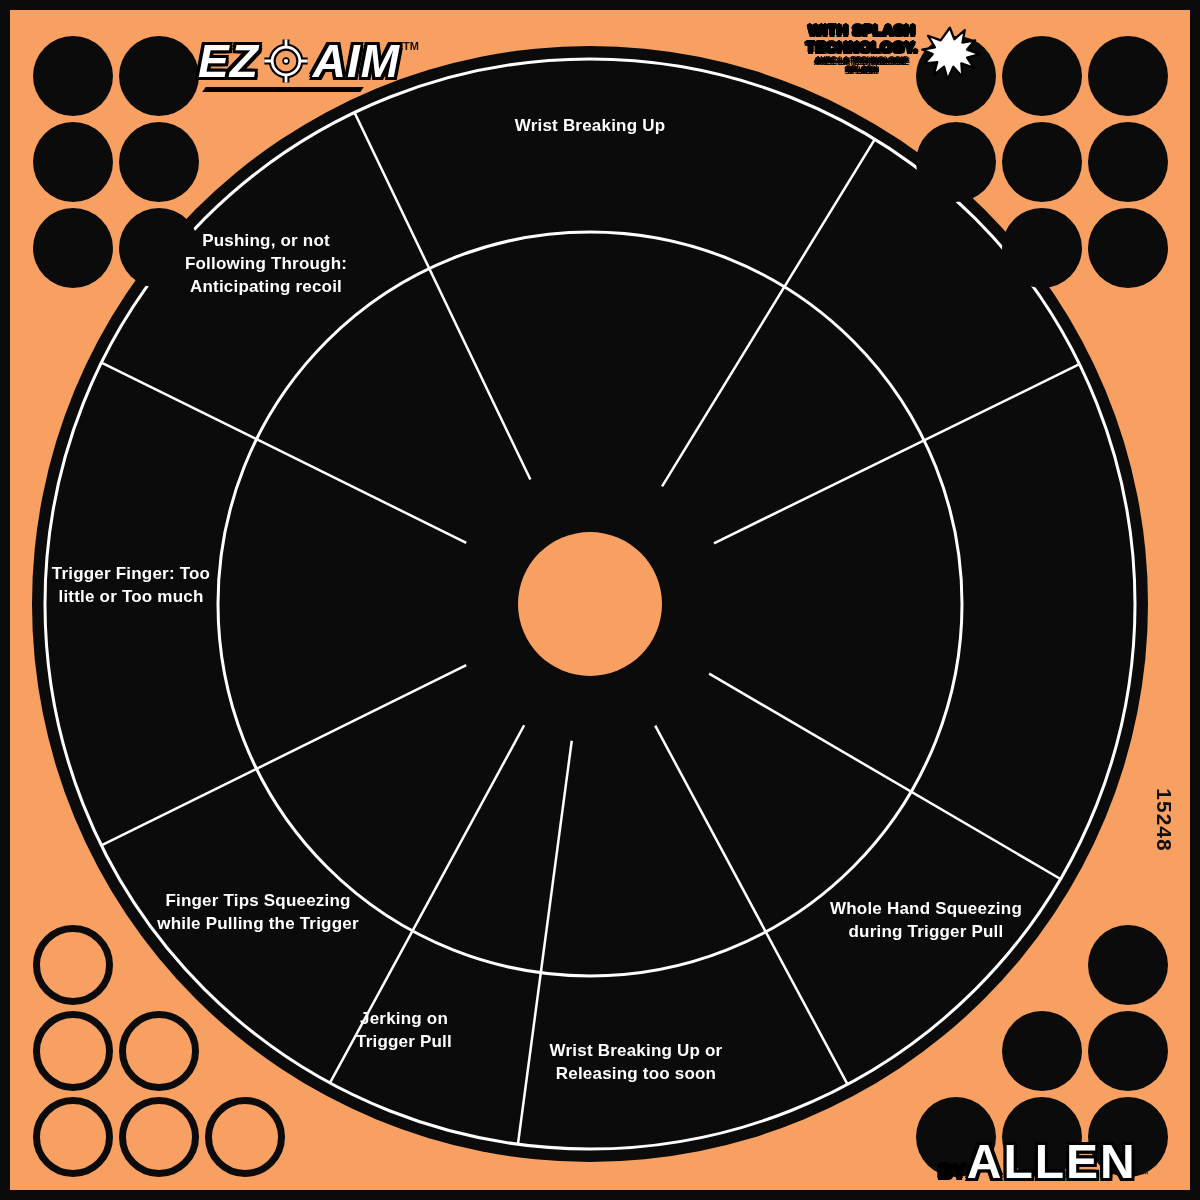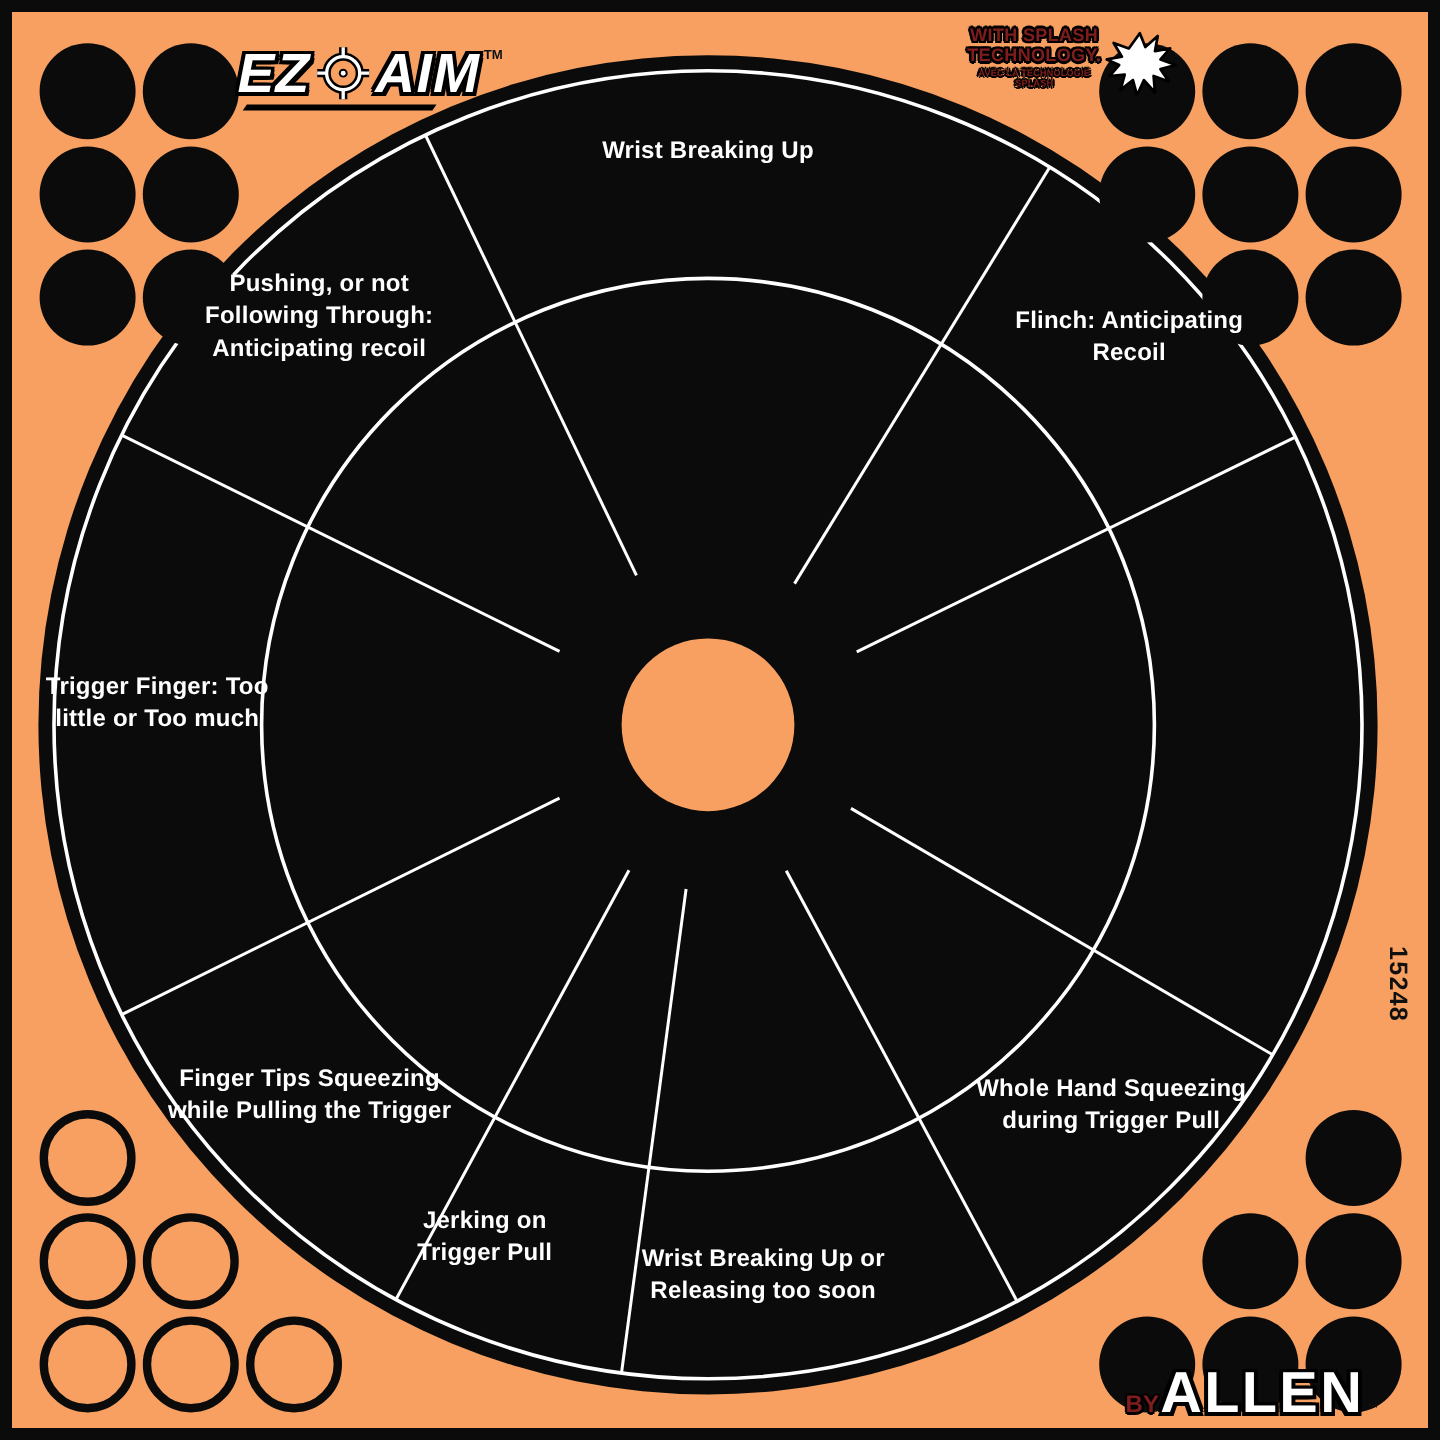--- a/index.html
+++ b/index.html
@@ -4,25 +4,25 @@
 <style>
   html,body{margin:0;padding:0;background:#f7a061;}
   .sheet{
     position:relative;width:1200px;height:1200px;overflow:hidden;
     font-family:"Liberation Sans",sans-serif;background:#f7a061;
   }
   .frame{position:absolute;inset:0;border:10px solid #0b0b0b;pointer-events:none;z-index:40;}
   #target-svg{position:absolute;left:0;top:0;width:1200px;height:1200px;z-index:1;}
   .sector-label{
     position:absolute;transform:translate(-50%,-50%);z-index:10;
-    color:#ffffff;font-size:20px;font-weight:700;line-height:1.35;
+    color:#ffffff;font-size:17px;font-weight:700;line-height:1.35;
     text-align:center;white-space:pre-line;letter-spacing:.2px;
   }
   
-  .outl2{color:#7f1d1d;text-shadow:2px 0 0 #000,-2px 0 0 #000,0 2px 0 #000,0 -2px 0 #000,
+  .outl2{color:#000000;text-shadow:2px 0 0 #000,-2px 0 0 #000,0 2px 0 #000,0 -2px 0 #000,
     1.5px 1.5px 0 #000,-1.5px 1.5px 0 #000,1.5px -1.5px 0 #000,-1.5px -1.5px 0 #000;}
   .outl3{color:#fff;text-shadow:3px 0 0 #000,-3px 0 0 #000,0 3px 0 #000,0 -3px 0 #000,
     2px 2px 0 #000,-2px 2px 0 #000,2px -2px 0 #000,-2px -2px 0 #000,
     3px 3px 0 #000,-3px -3px 0 #000,3px -3px 0 #000,-3px 3px 0 #000;}
   .ezaim{position:absolute;left:198px;top:34px;z-index:20;display:flex;align-items:center;gap:3px;
     font-style:italic;font-weight:800;}
   .ezaim .ez,.ezaim .aim{font-size:46px;letter-spacing:1px;}
   .ezaim .tm{font-size:11px;color:#111;align-self:flex-start;margin-top:6px;font-style:normal;font-weight:700;}
   .ezaim::after{content:"";position:absolute;left:6px;bottom:-4px;width:158px;height:5px;
     background:#000;transform:skewX(-35deg);}
@@ -83,22 +83,20 @@
       <circle cx="159" cy="1051" r="36.5" fill="none" stroke="#0b0b0b" stroke-width="7"></circle>
       <circle cx="73" cy="1137" r="36.5" fill="none" stroke="#0b0b0b" stroke-width="7"></circle>
       <circle cx="159" cy="1137" r="36.5" fill="none" stroke="#0b0b0b" stroke-width="7"></circle>
       <circle cx="245" cy="1137" r="36.5" fill="none" stroke="#0b0b0b" stroke-width="7"></circle>
     </svg>
 
   <div class="sector-label" style="left: 590px; top: 126px; width: 280px;">Wrist Breaking Up</div>
   <div class="sector-label" style="left: 266px; top: 264px; width: 240px;">Pushing, or not
 Following Through:
 Anticipating recoil</div>
-  <div class="sector-label" style="left: 941px; top: 281px; width: 240px;">Flinch: Anticipating
-Recoil</div>
   <div class="sector-label" style="left: 131px; top: 586px; width: 220px;">Trigger Finger: Too
 little or Too much</div>
   <div class="sector-label" style="left: 258px; top: 913px; width: 260px;">Finger Tips Squeezing
 while Pulling the Trigger</div>
   <div class="sector-label" style="left: 636px; top: 1063px; width: 240px;">Wrist Breaking Up or
 Releasing too soon</div>
   <div class="sector-label" style="left: 404px; top: 1031px; width: 170px;">Jerking on
 Trigger Pull</div>
   <div class="sector-label" style="left: 926px; top: 921px; width: 250px;">Whole Hand Squeezing
 during Trigger Pull</div>

